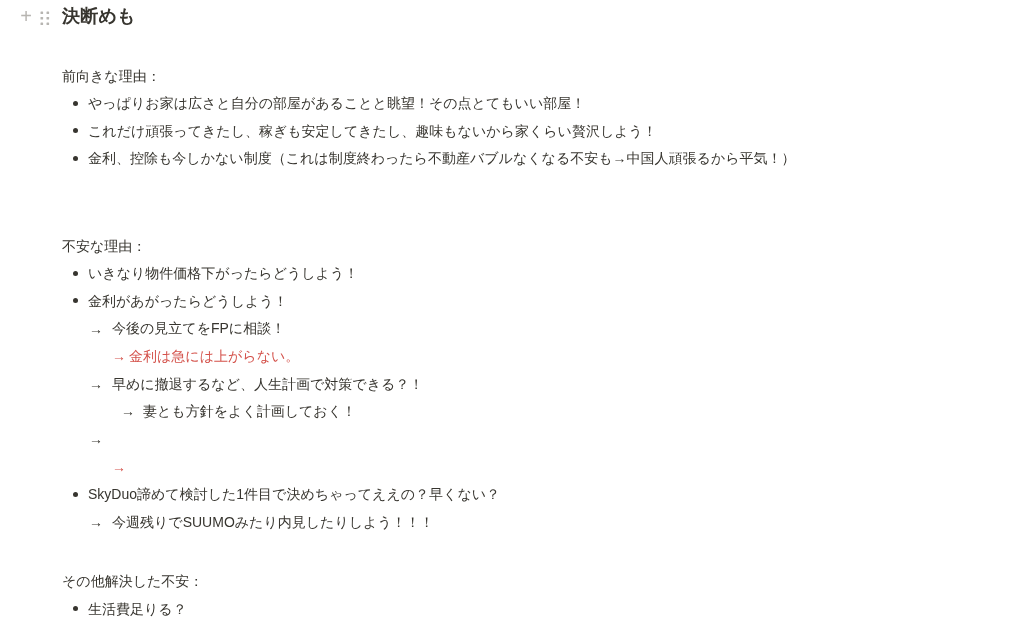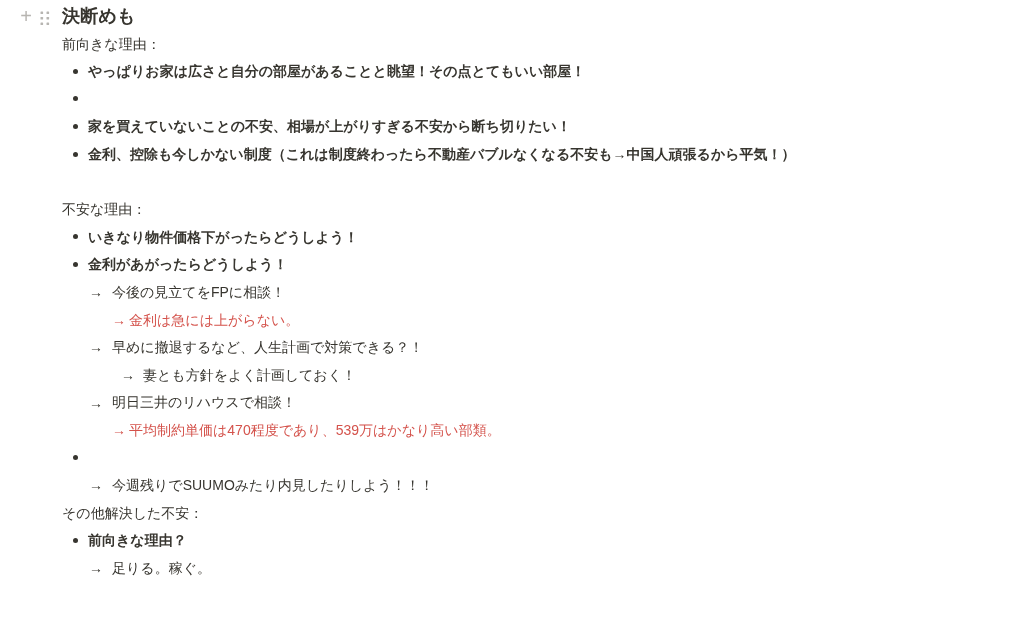--- a/index.html
+++ b/index.html
@@ -5,23 +5,23 @@
   html,body{margin:0;padding:0;}
   body{
     width:1024px;height:618px;overflow:hidden;background:#ffffff;
     font-family:"Liberation Sans","DejaVu Sans",sans-serif;
     color:#37352f;
   }
   .page{position:relative;width:1024px;height:618px;padding-top:2px;box-sizing:border-box;}
   .row{position:relative;height:27.6px;display:flex;align-items:center;
        font-size:14px;line-height:1.45;white-space:nowrap;}
   .row.heading{height:28px;font-size:18px;font-weight:700;padding-left:62px;letter-spacing:.2px;}
-  .row.para{padding-left:62px;}
+  .row.para{padding-left:62px;margin-top:32px;}
   .row.blank{height:27.6px;}
-  .row.b1{padding-left:88px;font-weight:bold;}
+  .row.b1{padding-left:88px;}
   .row.a2{padding-left:112px;}
   .row.a3{padding-left:143px;}
   .row.red2{padding-left:129px;color:#d4524b;}
   .marker-dot{position:absolute;left:73px;top:50%;margin-top:-2.5px;width:5px;height:5px;
               border-radius:50%;background:#37352f;}
   .marker-arrow{position:absolute;top:50%;transform:translateY(-50%);font-size:14px;color:#37352f;}
   .a2 .marker-arrow{left:89px;}
   .a3 .marker-arrow{left:121px;}
   .red2 .marker-arrow{left:112px;color:#d4524b;}
   .block-controls{position:absolute;left:0;top:0;width:58px;height:28px;}
@@ -59,26 +59,23 @@
     <span class="txt">前向きな理由：</span>
   </div>
 
   <div class="row b1">
     <span class="marker-dot"></span>
     <span class="txt">やっぱりお家は広さと自分の部屋があることと眺望！その点とてもいい部屋！</span>
   </div>
 
   <div class="row b1">
     <span class="marker-dot"></span>
+    <span class="txt">これだけ頑張ってきたし、稼ぎも安定してきたし、趣味もないから家くらい贅沢しよう！</span>
   </div>
 
-  <div class="row b1">
-    <span class="marker-dot"></span>
-    <span class="txt">家を買えていないことの不安、相場が上がりすぎる不安から断ち切りたい！</span>
-  </div>
 
   <div class="row b1">
     <span class="marker-dot"></span>
     <span class="txt">金利、控除も今しかない制度（これは制度終わったら不動産バブルなくなる不安も→中国人頑張るから平気！）</span>
   </div>
 
   <div class="row blank"></div>
 
   <div class="row para">
     <span class="txt">不安な理由：</span>
@@ -110,44 +107,43 @@
   </div>
 
   <div class="row a3">
     <span class="marker-arrow">→</span>
     <span class="txt">妻とも方針をよく計画しておく！</span>
   </div>
 
 
   <div class="row a2">
     <span class="marker-arrow">→</span>
-    <span class="txt">明日三井のリハウスで相談！</span>
   </div>
 
   <div class="row red2">
     <span class="marker-arrow">→</span>
-    <span class="txt">平均制約単価は470程度であり、539万はかなり高い部類。</span>
   </div>
 
   <div class="row b1">
     <span class="marker-dot"></span>
+    <span class="txt">SkyDuo諦めて検討した1件目で決めちゃってええの？早くない？</span>
   </div>
 
   <div class="row a2">
     <span class="marker-arrow">→</span>
     <span class="txt">今週残りでSUUMOみたり内見したりしよう！！！</span>
   </div>
 
   <div class="row para">
     <span class="txt">その他解決した不安：</span>
   </div>
 
   <div class="row b1">
     <span class="marker-dot"></span>
-    <span class="txt">前向きな理由？</span>
+    <span class="txt">生活費足りる？</span>
   </div>
 
   <div class="row a2">
     <span class="marker-arrow">→</span>
     <span class="txt">足りる。稼ぐ。</span>
   </div>
 
 </div>
 
 </body></html>

